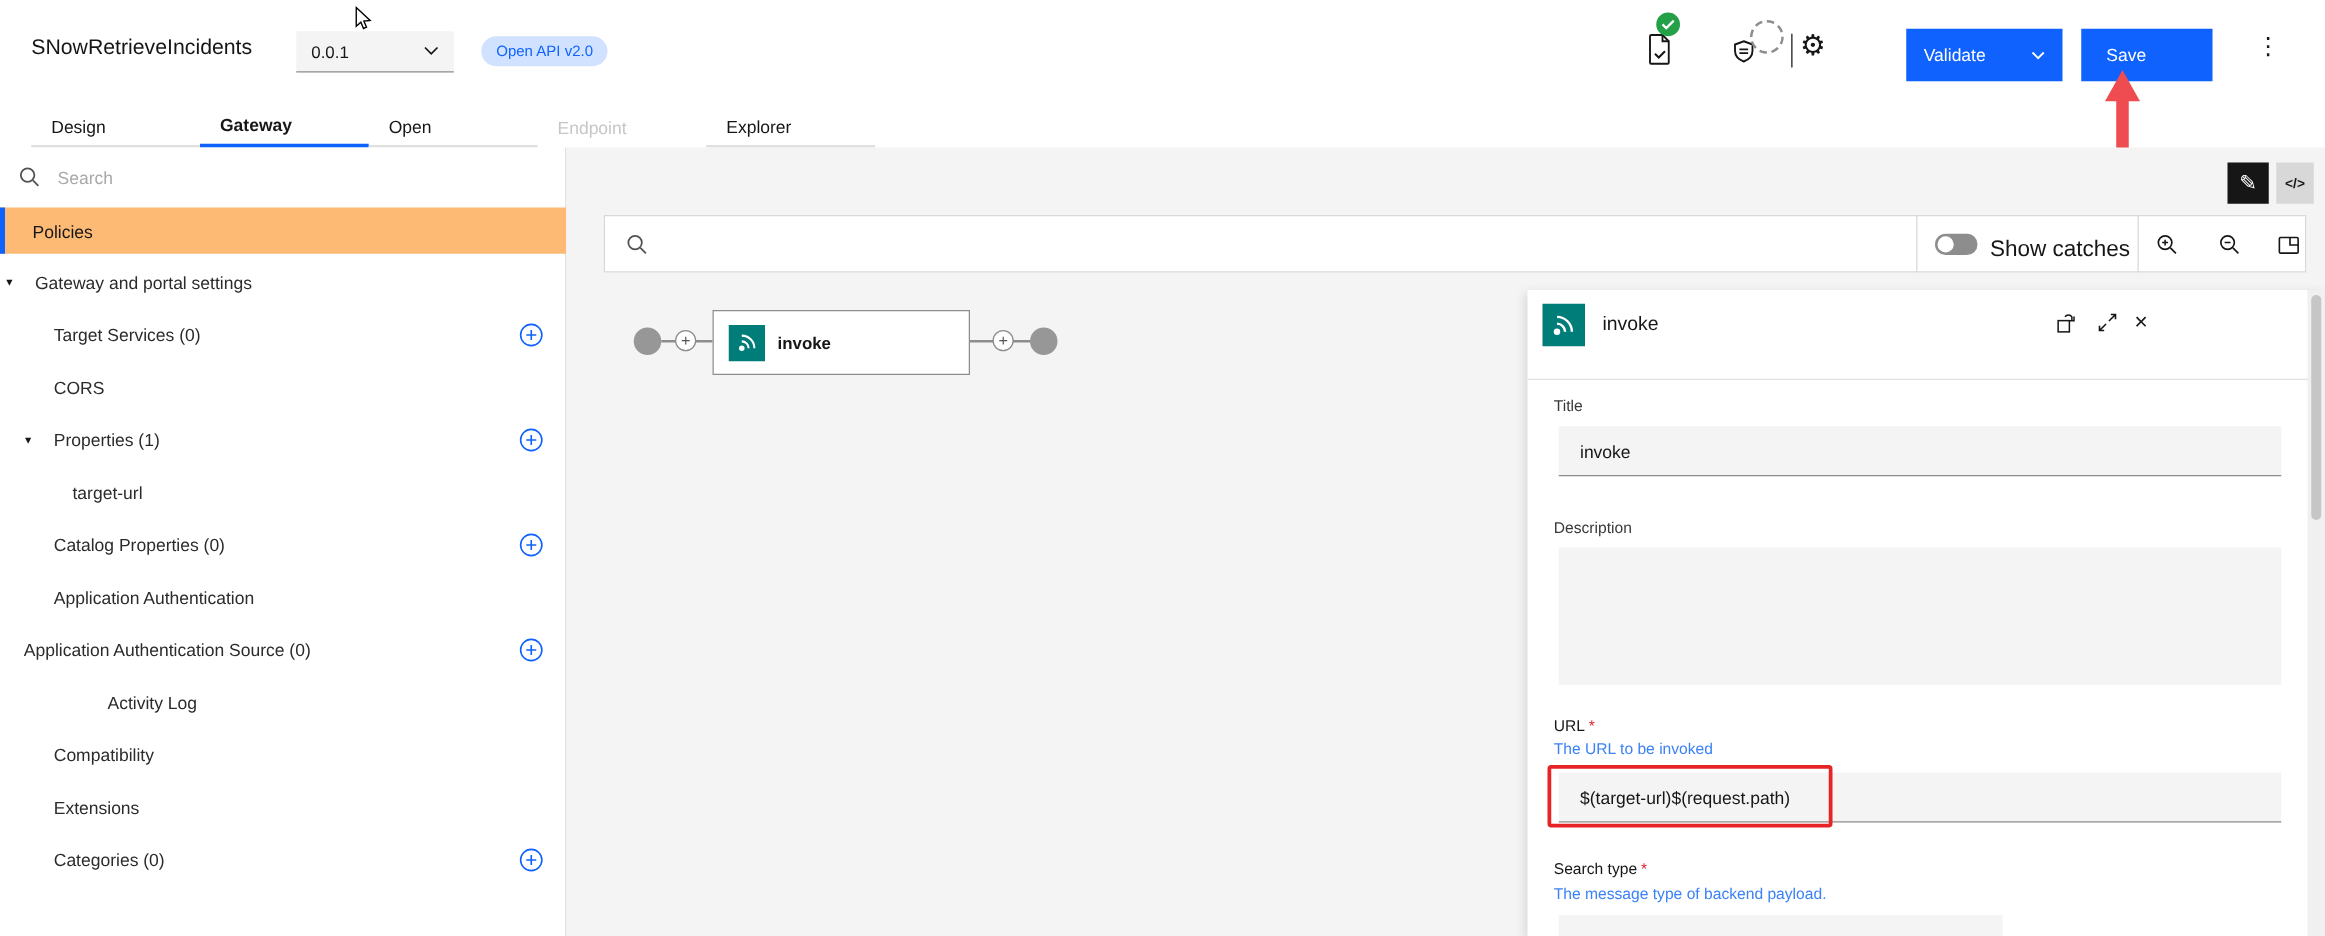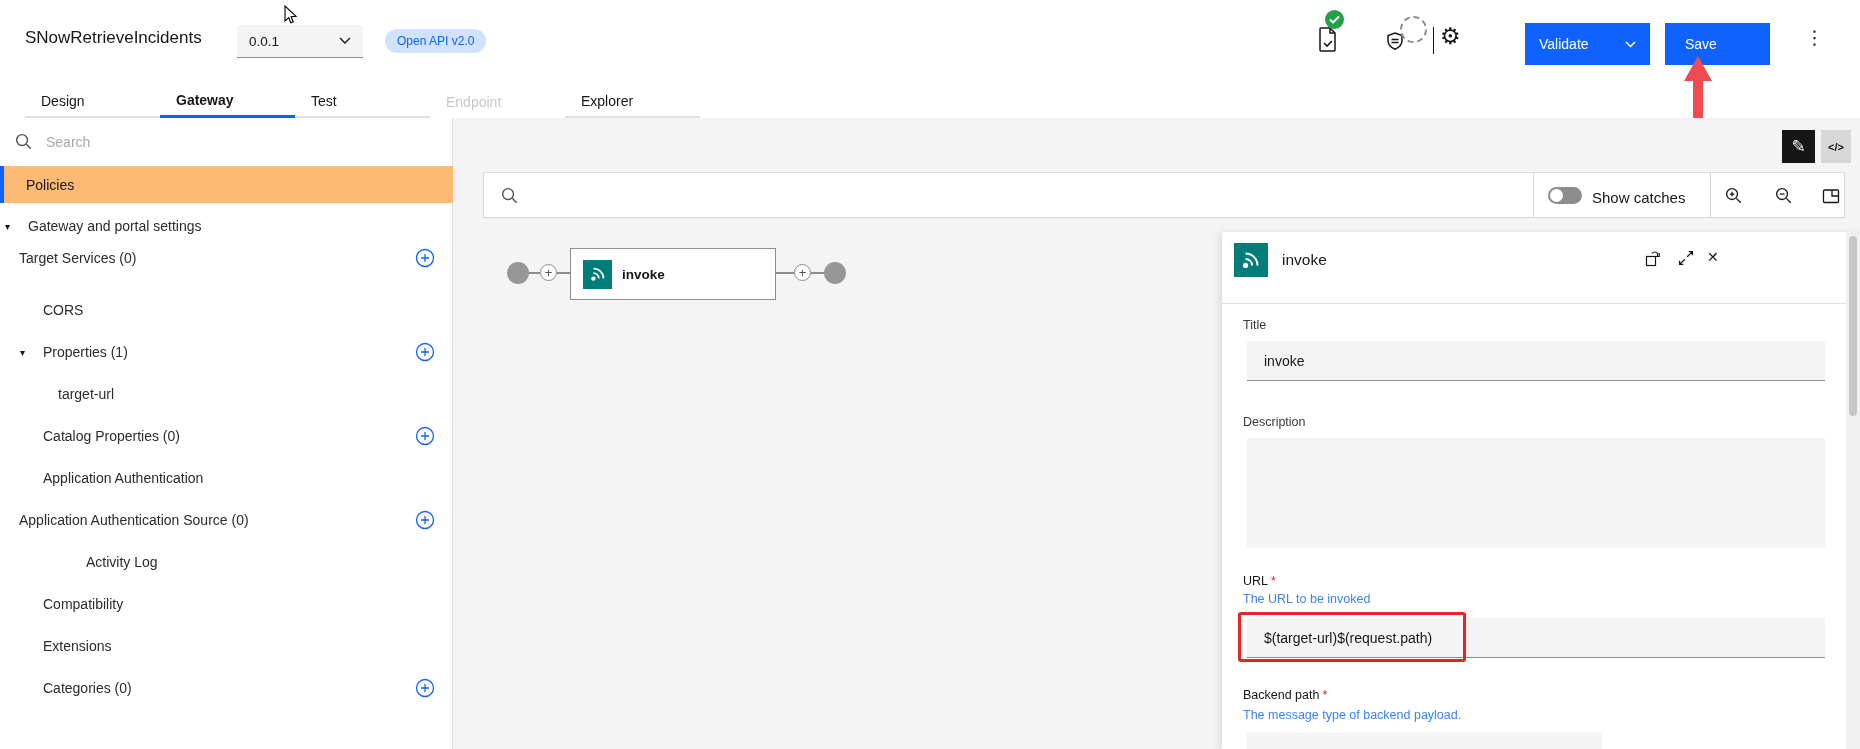--- a/index.html
+++ b/index.html
@@ -105,21 +105,21 @@
   <span>Save</span>
 </button>
 
 <div class="abs kebab" style="left:1805px;top:28px;">⋮</div>
 
 <div class="abs" style="left:1684px;top:56px;width:0;height:0;border-left:14px solid transparent;border-right:14px solid transparent;border-bottom:25px solid #ee4c50;"></div>
 <div class="abs" style="left:1693px;top:80px;width:10px;height:71px;background:#ee4c50;"></div>
 
 <div class="tab" style="left:25px;">Design</div>
 <div class="tab active" style="left:160px;">Gateway</div>
-<div class="tab" style="left:295px;">Test</div>
+<div class="tab" style="left:295px;">Open</div>
 <div class="tab disabled" style="left:430px;">Endpoint</div>
 <div class="tab" style="left:565px;">Explorer</div>
 
 <div class="abs sidebar-box"></div>
 
 <div class="abs" style="left:14px;top:131px;width:420px;height:26px;cursor:text;">
   <svg class="abs" style="left:0;top:1px;" width="19" height="19" viewBox="0 0 20 20">
     <circle cx="8.5" cy="8.5" r="5.7" fill="none" stroke="#525252" stroke-width="1.5"></circle>
     <path d="M13 13l4.6 4.6" stroke="#525252" stroke-width="1.5"></path>
   </svg>
@@ -128,21 +128,21 @@
 
 <div class="abs policies-row">
   <span>Policies</span>
 </div>
 
 <div class="trow" style="top:208px;padding-left:5px;">
   <span class="caret">▾</span>
   <span style="margin-left:11px;">Gateway and portal settings</span>
 </div>
 
-<div class="trow" style="top:240px;padding-left:19px;">
+<div class="trow" style="top:250px;padding-left:43px;">
   <span>Target Services (0)</span>
   <svg class="plusbtn" viewBox="0 0 20 20">
       <circle cx="10" cy="10" r="8.5" fill="none" stroke="#0f62fe" stroke-width="1.3"></circle>
       <path d="M10 6v8M6 10h8" stroke="#0f62fe" stroke-width="1.3"></path>
     </svg>
 </div>
 
 <div class="trow" style="top:292px;padding-left:43px;">
   <span>CORS</span>
 </div>
@@ -213,21 +213,21 @@
 <div class="abs" style="left:490px;top:179px;width:1035px;height:32px;cursor:text;">
   <svg class="abs" style="left:10px;top:7px;" width="19" height="19" viewBox="0 0 20 20">
     <circle cx="8.5" cy="8.5" r="5.7" fill="none" stroke="#525252" stroke-width="1.5"></circle>
     <path d="M13 13l4.6 4.6" stroke="#525252" stroke-width="1.5"></path>
   </svg>
 </div>
 <div class="vdiv" style="left:1533px;"></div>
 <div class="abs toggle">
     <div class="knob"></div>
   </div>
-<span class="abs" style="left:1592px;top:189px;font-size:15px;">Show catches</span>
+<span class="abs" style="left:1592px;top:189px;font-size:18px;">Show catches</span>
 <div class="vdiv" style="left:1710px;"></div>
 <svg class="abs icon-sm" style="left:1724px;top:186px;" width="19" height="19" viewBox="0 0 20 20">
   <circle cx="8.5" cy="8.5" r="5.7" fill="none" stroke="#161616" stroke-width="1.4"></circle>
     <path d="M13 13l4.6 4.6" stroke="#161616" stroke-width="1.4"></path>
     <path d="M6 8.5h5M8.5 6v5" stroke="#161616" stroke-width="1.3"></path>
 </svg>
 <svg class="abs icon-sm" style="left:1774px;top:186px;" width="19" height="19" viewBox="0 0 20 20">
   <circle cx="8.5" cy="8.5" r="5.7" fill="none" stroke="#161616" stroke-width="1.4"></circle>
     <path d="M13 13l4.6 4.6" stroke="#161616" stroke-width="1.4"></path>
     <path d="M6 8.5h5" stroke="#161616" stroke-width="1.3"></path>
@@ -292,21 +292,21 @@
 <div class="abs p-label" style="left:1243px;top:574px;color:#161616;">
   <span>URL</span><span class="req">*</span>
 </div>
 <div class="abs p-helper" style="left:1243px;top:592px;">The URL to be invoked</div>
 <div class="abs carbon-input" style="left:1247px;top:618px;width:578px;height:40px;">
   <span>$(target-url)$(request.path)</span>
 </div>
 <div class="abs redbox" style="left:1238px;top:612px;width:228px;height:50px;"></div>
 
 <div class="abs p-label" style="left:1243px;top:688px;color:#161616;">
-  <span>Backend path</span><span class="req">*</span>
+  <span>Search type</span><span class="req">*</span>
 </div>
 <div class="abs p-helper" style="left:1243px;top:708px;">The message type of backend payload.</div>
 <div class="abs carbon-input" style="left:1247px;top:732px;width:355px;height:44px;justify-content:space-between;">
   <span>Detect</span>
 
 </div>
 
 <div class="abs scrolltrack"></div>
 <div class="abs scrollthumb"></div>
 

